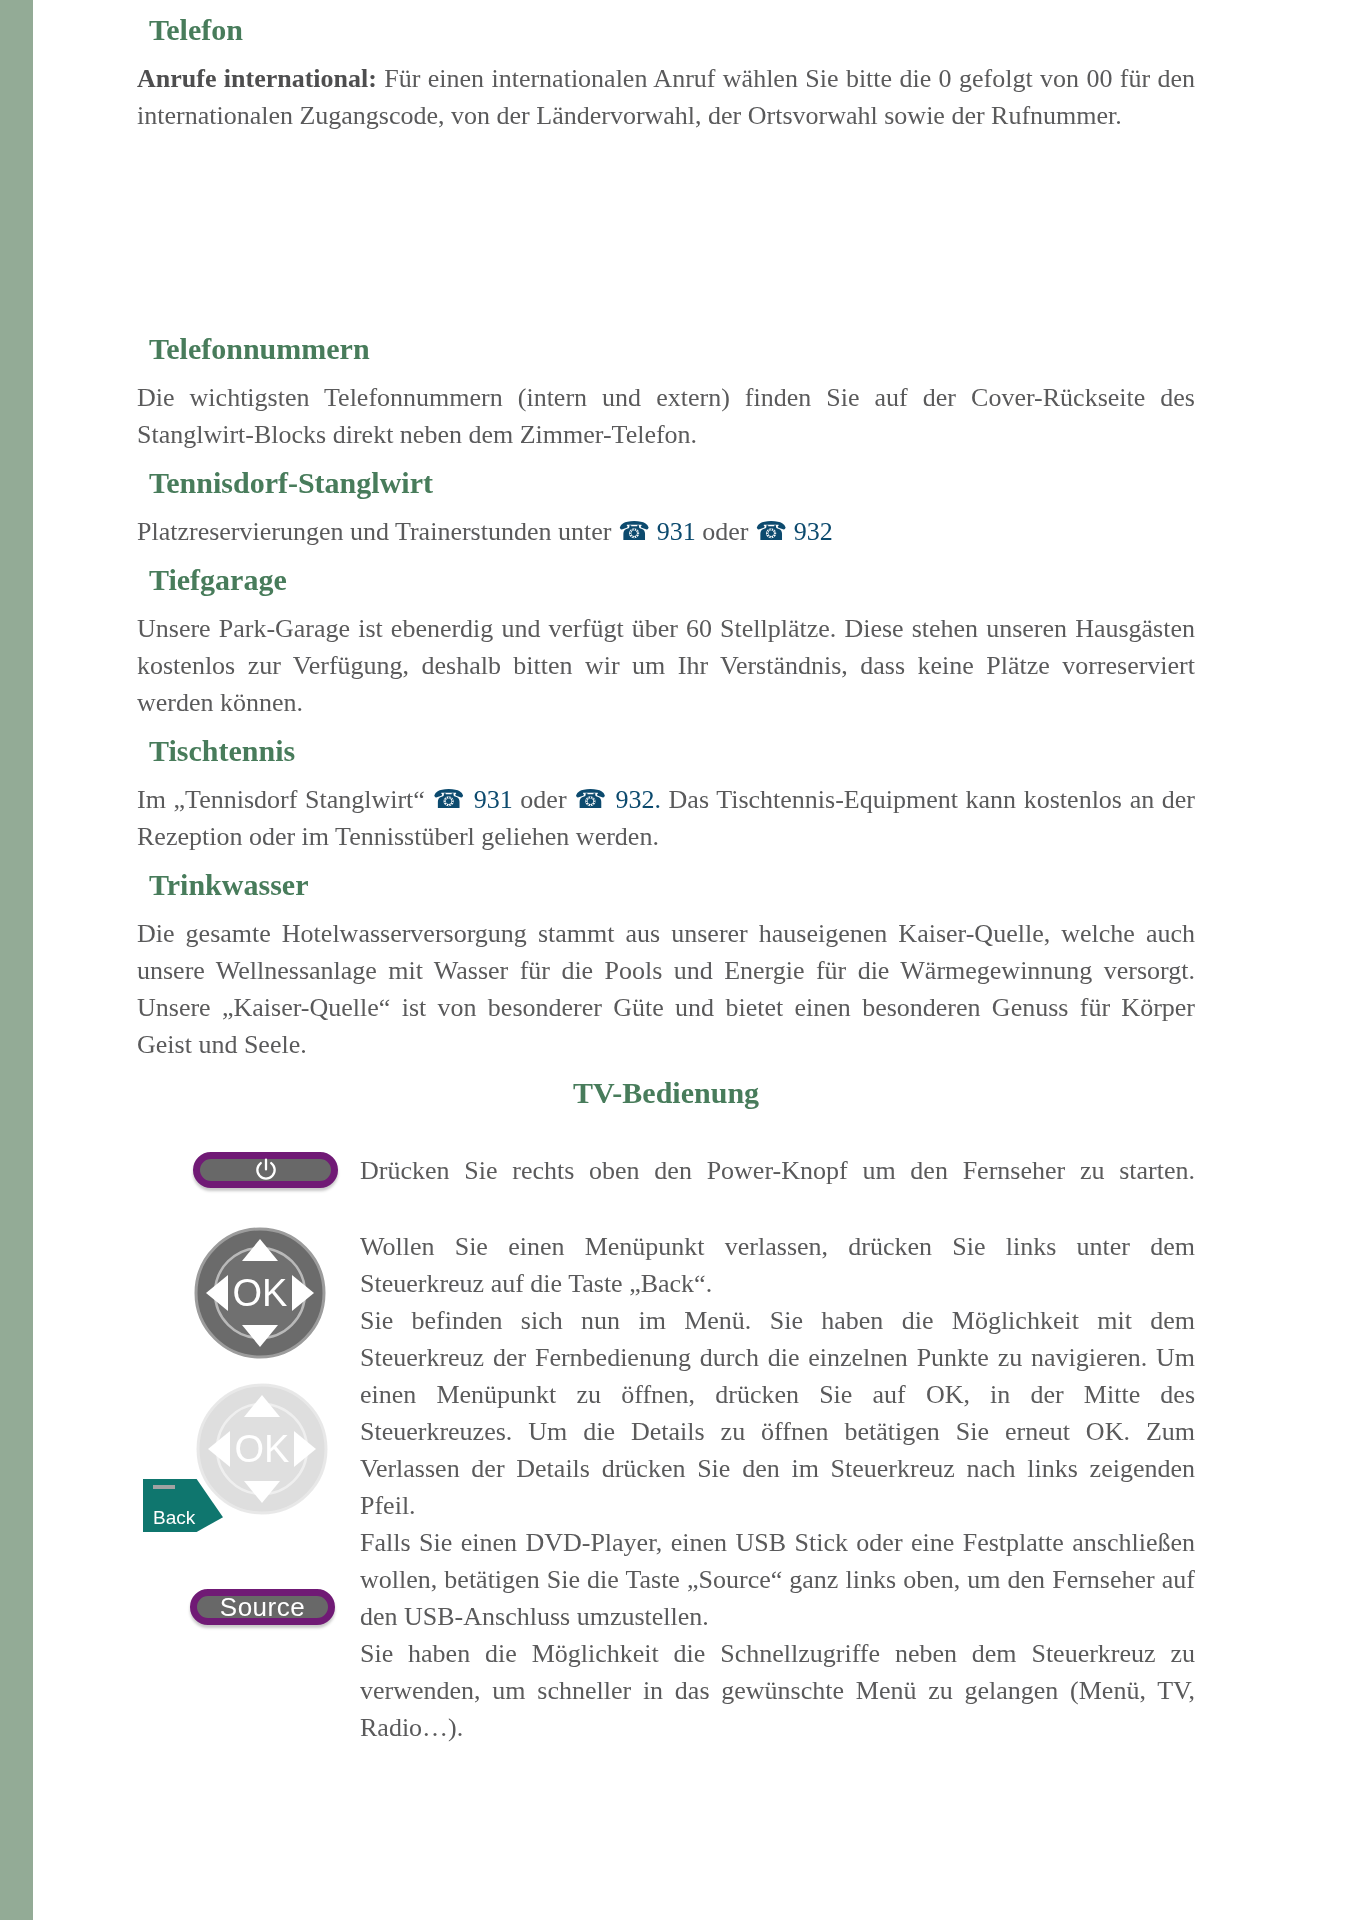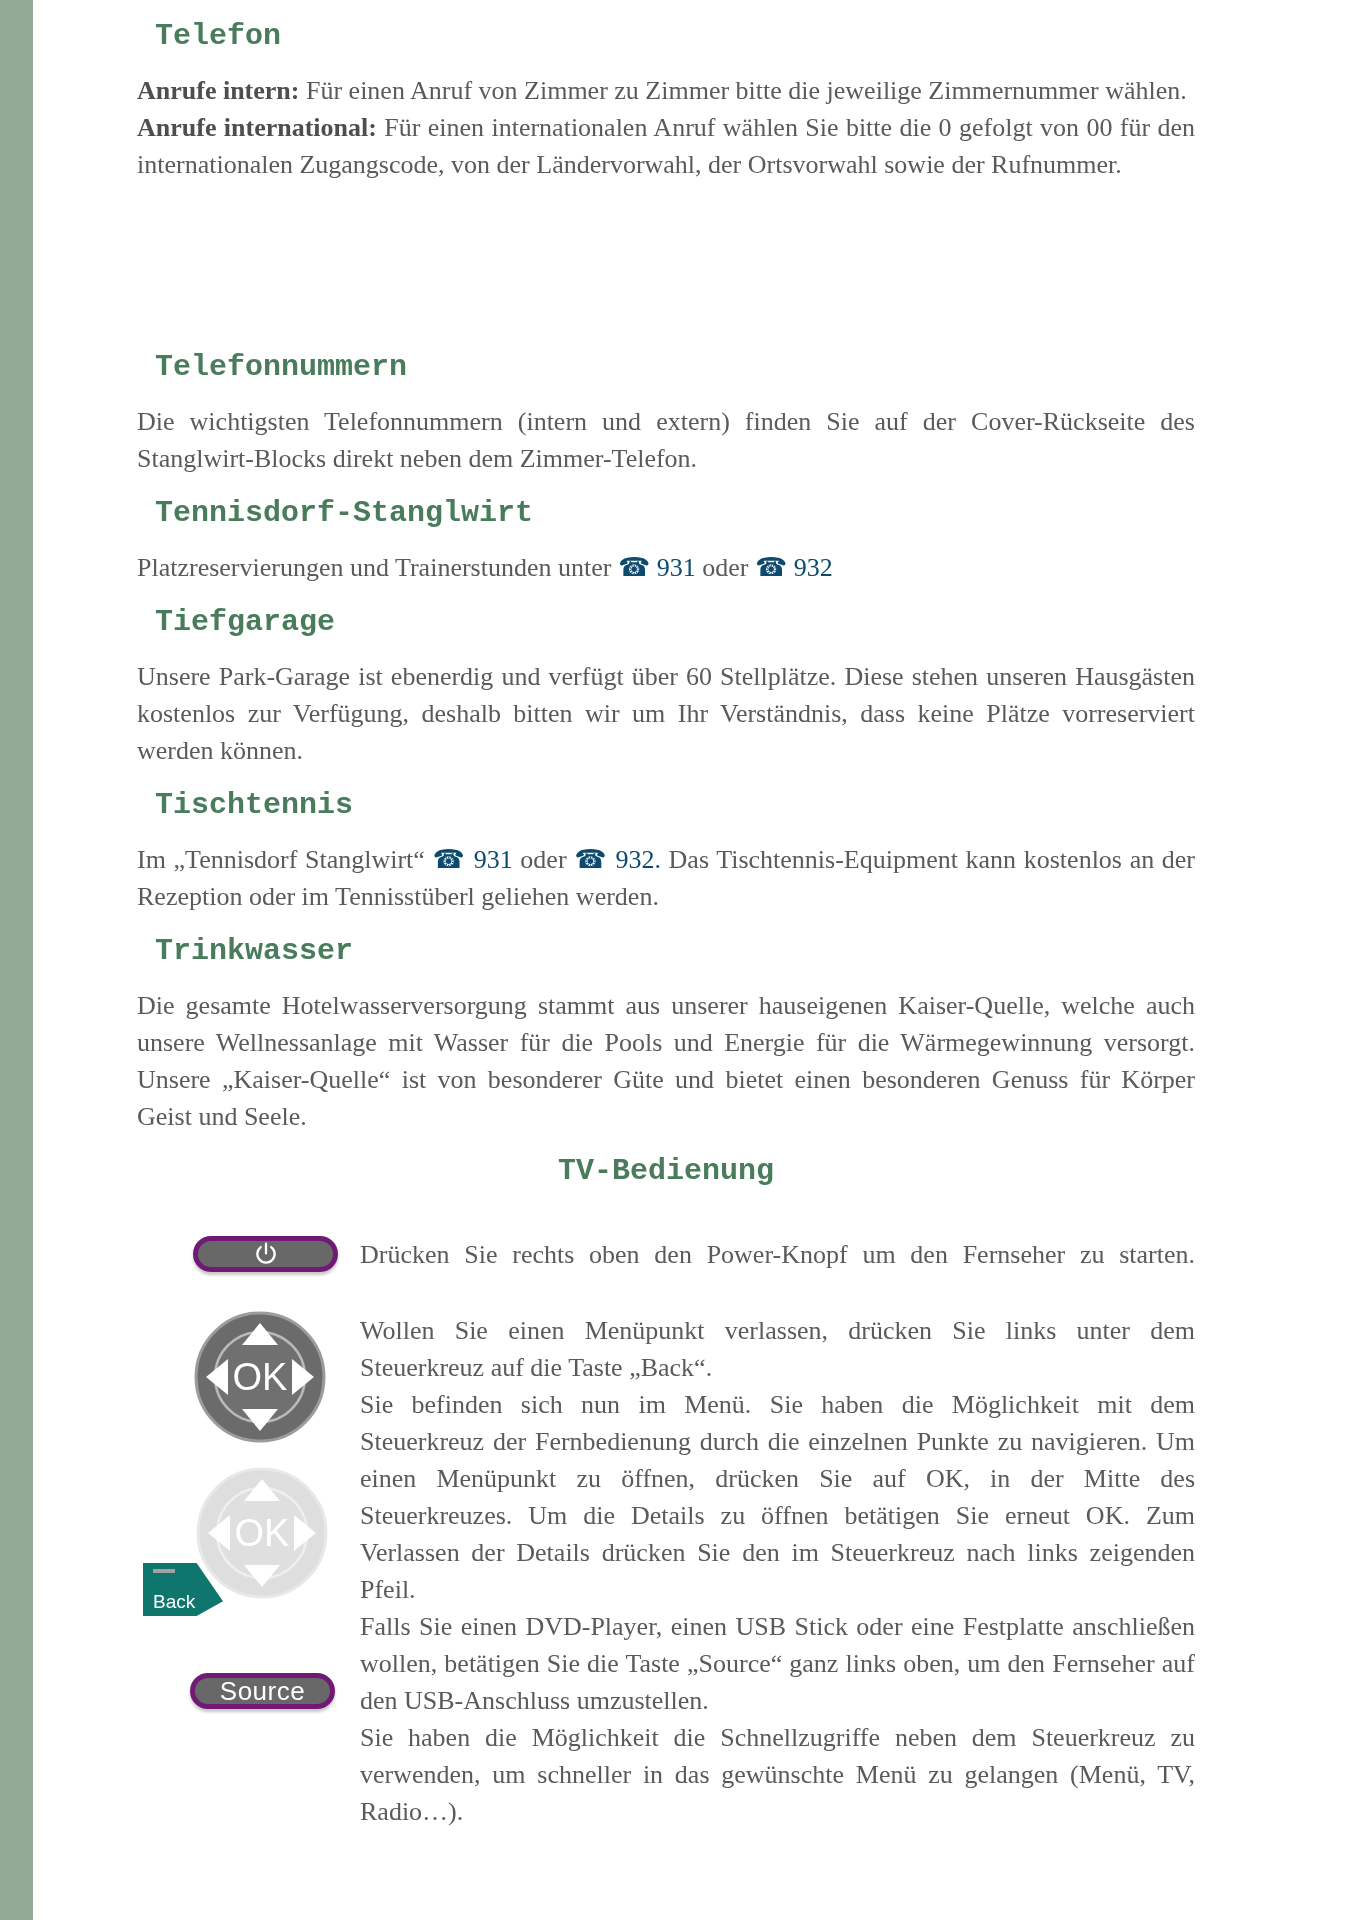--- a/index.html
+++ b/index.html
@@ -12,23 +12,23 @@
     color:#5a5a5b;
   }
   .accent-bar{
     position:absolute;left:0;top:0;width:33px;height:100%;
     background:#93ab96;
   }
   .content{
     position:absolute;left:137px;top:0;width:1058px;
   }
   h2.sec{
-    font-family:Liberation Mono, monospace;
+    font-family:Liberation Serif, serif;
     font-size:30px;line-height:36px;font-weight:bold;
-    color:#487c5b;margin:18px;padding:0;
+    color:#487c5b;margin:12px;padding:0;
   }
   .para{
     font-size:26px;line-height:37px;margin:0;
     text-align:justify;color:#5a5a5b;
   }
   .para b{color:#4e4e4f;}
   .green{color:#0c4a6e;}
   
   .h-telefon{margin:123px 0 9px 0;}
   .blk-telefon{height:259px;}
@@ -41,21 +41,21 @@
   .h-tischtennis{margin:22px 0 7px 0;}
   .blk-tischtennis{height:74px;}
   .h-trinkwasser{margin:28px 0 12px 0;}
   .blk-trinkwasser{height:148px;}
   .h-tv{margin:24px 0 0 0;text-align:center;}
 
   .tv-body{position:relative;height:640px;margin:0;}
   .pill{
     position:absolute;
     width:145px;height:36px;box-sizing:border-box;
-    background:#686868;border:5px solid #701a75;border-radius:20px;
+    background:#686868;border:7px solid #701a75;border-radius:20px;
     box-shadow:0 3px 3px rgba(0,0,0,.22);
     display:flex;align-items:center;justify-content:center;
   }
   .pill-power{left:56px;top:29px;}
   .pill-source{left:53px;top:466px;}
   .pill-source span{
     font-family:"Liberation Sans", sans-serif;
     color:#ffffff;font-size:26px;line-height:26px;letter-spacing:.5px;
   }
   .power-text{
@@ -86,21 +86,20 @@
 </head>
 <body>
 
 <div class="page">
   <div class="accent-bar"></div>
 
   <div class="content">
 
     <h2 class="sec h-telefon">Telefon</h2>
     <div class="blk-telefon">
-      <p class="para"><b>Anrufe intern:</b><span> Für einen Anruf von Zimmer zu Zimmer bitte die jeweilige Zimmernummer wählen.</span></p>
       <p class="para"><b>Anrufe international:</b><span> Für einen internationalen Anruf wählen Sie bitte die 0 gefolgt von 00 für den internationalen Zugangscode, von der Ländervorwahl, der Ortsvorwahl sowie der Rufnummer.</span></p>
     </div>
 
     <h2 class="sec h-telefonnummern">Telefonnummern</h2>
     <div class="blk-telefonnummern">
       <p class="para">Die wichtigsten Telefonnummern (intern und extern) finden Sie auf der Cover-Rückseite des Stanglwirt-Blocks direkt neben dem Zimmer-Telefon.</p>
     </div>
 
     <h2 class="sec h-tennisdorf">Tennisdorf-Stanglwirt</h2>
     <div class="blk-tennisdorf">

